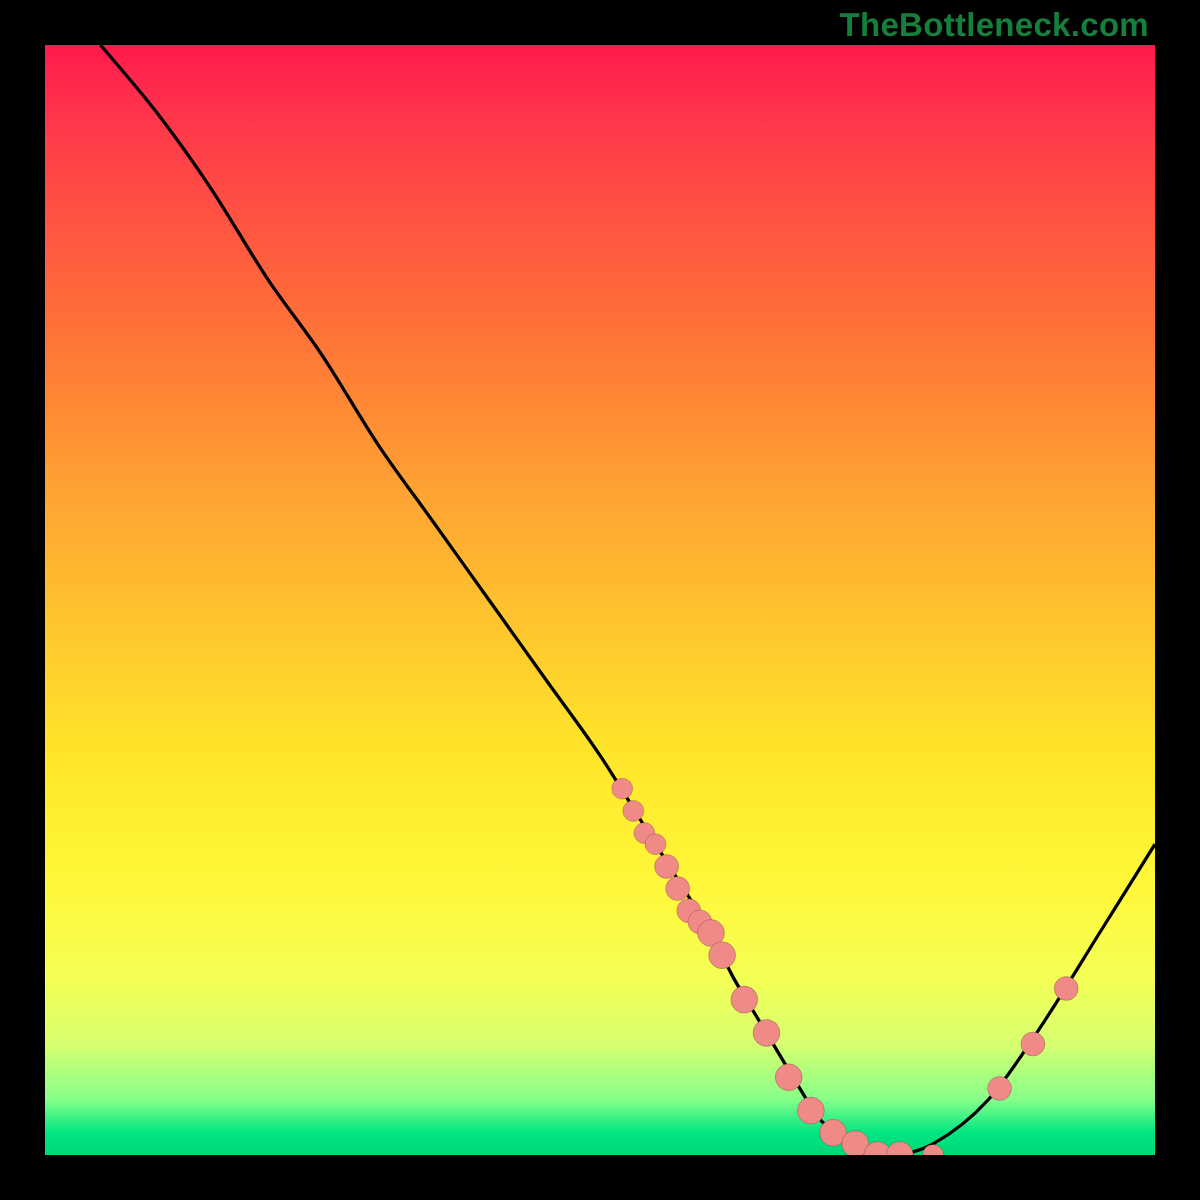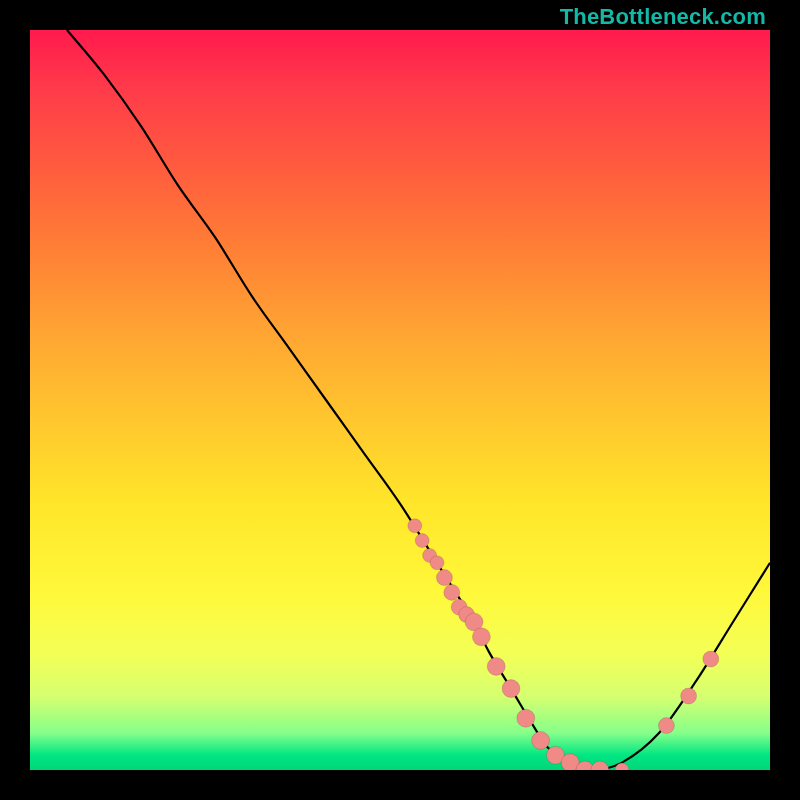--- a/index.html
+++ b/index.html
@@ -29,21 +29,21 @@
       #f4ff55 84%,
       #d7ff70 90%,
       #86ff8a 95%,
       #00e682 98%,
       #00d678 100%);
   }
   .watermark {
     position: absolute;
     top: 4px;
     right: 34px;
-    color: #14b8a6;
+    color: #15803d;
     font-size: 22px;
     font-weight: 600;
     letter-spacing: 0.2px;
     z-index: 5;
   }
   svg.plot {
     position: absolute;
     left: 0;
     top: 0;
     width: 740px;

